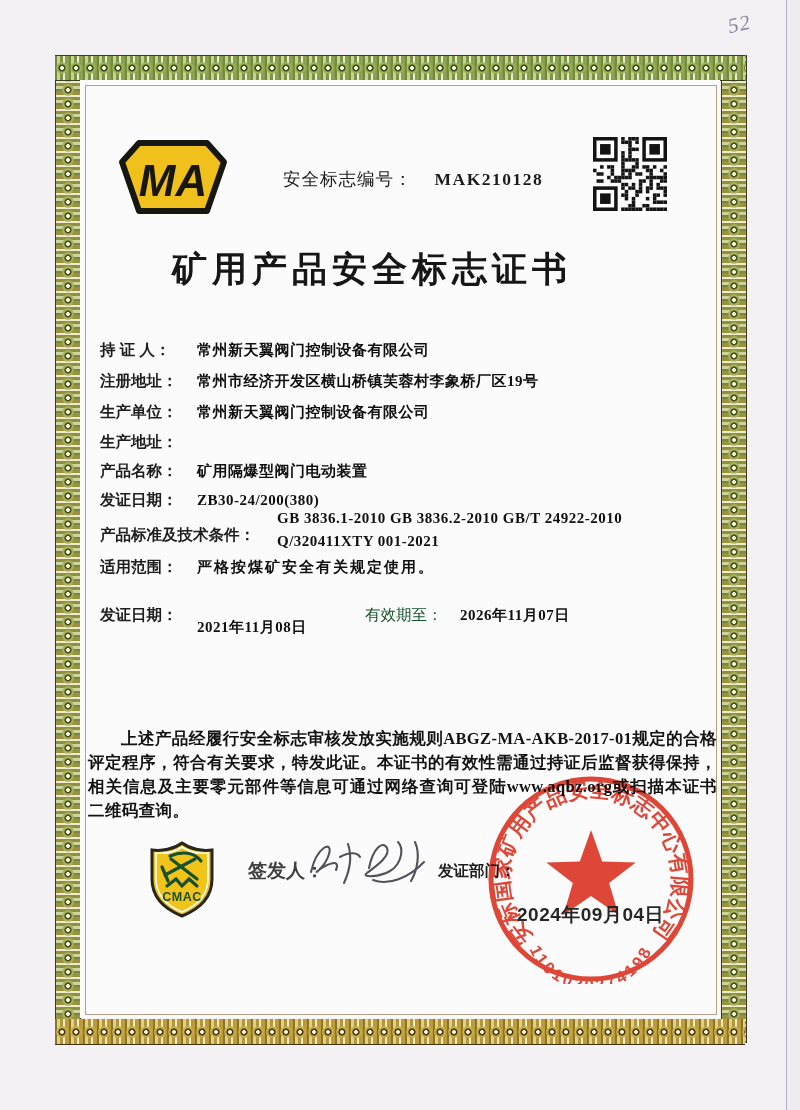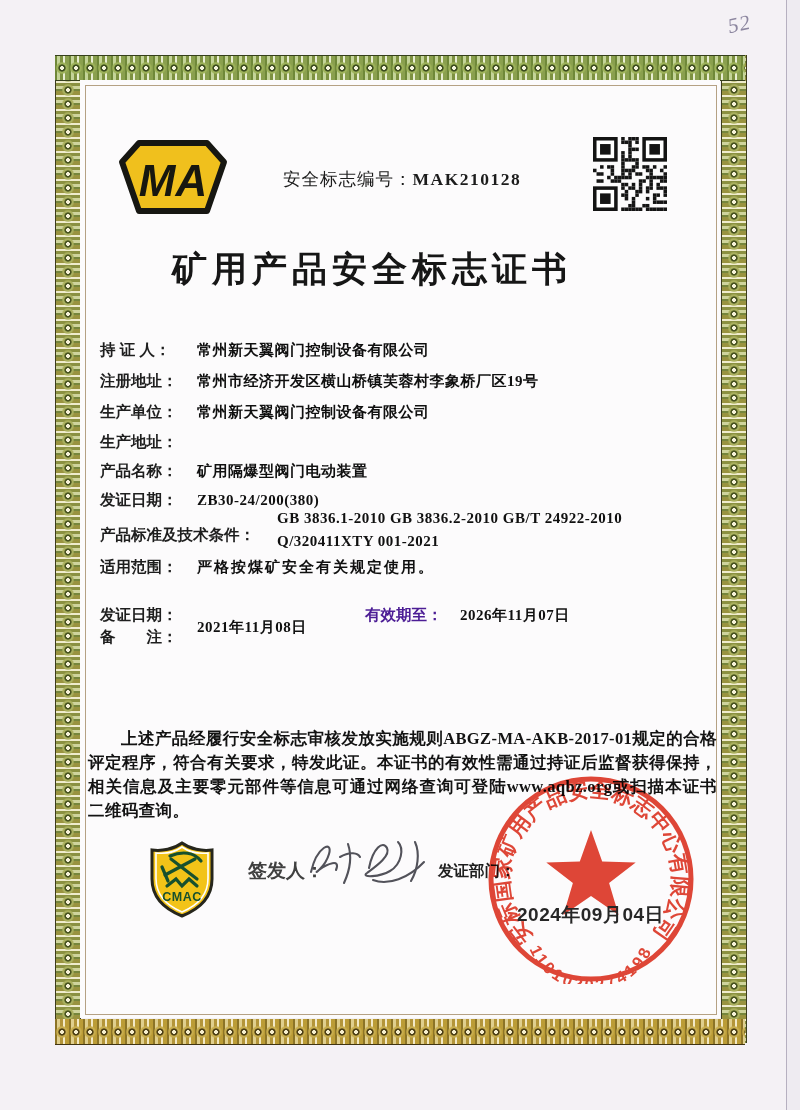--- a/index.html
+++ b/index.html
@@ -36,34 +36,34 @@
       repeating-linear-gradient(90deg,#8c7426 0 2px,#e0cf8e 2px 5px,#b3953a 5px 8px,#f2e9c6 8px 10px,#bb9c36 10px 14px);
     background-size:14px 24px,14px 24px,auto;
     border-top:1px solid #40341200;border-bottom:1px solid #403412;}
   .inner-paper{position:absolute;left:80px;top:80px;width:640px;height:938px;background:#fcfbfc;}
   .frame-line{position:absolute;left:85px;top:85px;width:630px;height:928px;border:1px solid #b5a184;}
 
   
   .ma-logo{position:absolute;left:118px;top:139px;width:110px;height:78px;}
   .cert-no{position:absolute;left:283px;top:167px;font-family:"Liberation Serif",serif;
     font-size:17.5px;color:#1c1c1c;letter-spacing:1px;}
-  .cert-no b{font-weight:600;letter-spacing:1.5px;}
+  .cert-no b{font-weight:600;letter-spacing:1.5px;margin-left:22px;}
   .qr{position:absolute;left:593px;top:137px;width:74px;height:74px;}
 
   .title{position:absolute;left:80px;top:246px;width:584px;text-align:center;
     font-size:35px;font-weight:700;color:#161616;letter-spacing:5px;}
 
   
   .row{position:absolute;left:100px;width:600px;display:flex;align-items:center;}
   .lbl{flex:none;width:97px;font-size:15.5px;font-weight:700;color:#1e1e1e;}
   .val{font-family:"Liberation Serif",serif;font-size:15px;font-weight:700;color:#101010;letter-spacing:0.5px;}
   .row-std .lbl{width:177px;padding-top:11px;}
   .row-std .val{width:418px;line-height:23px;}
   .row-scope .val{letter-spacing:2px;}
-  .val-issue{width:168px;margin-top:24px;} .lbl-valid{flex:none;width:95px;font-size:15.5px;font-weight:700;color:#4c1d95;}
+  .val-issue{width:168px;margin-top:24px;} .lbl-valid{flex:none;width:95px;font-size:15.5px;font-weight:400;color:#14532d;}
 
   .statement{position:absolute;left:88px;top:727px;width:629px;
     font-family:"Liberation Serif",serif;font-size:16.5px;font-weight:700;color:#131313;
     line-height:24px;text-align:justify;text-indent:2em;letter-spacing:0.4px;}
 
   
   .cmac-logo{position:absolute;left:148px;top:841px;width:68px;height:78px;}
   .signer{position:absolute;left:248px;top:858px;font-size:19px;font-weight:700;color:#404040;}
   .signature{position:absolute;left:303px;top:830px;width:135px;height:64px;}
   .issuer{position:absolute;left:438px;top:861px;font-size:15.5px;font-weight:700;color:#1e1e1e;}
@@ -266,24 +266,20 @@
   <div class="row row-scope" style="top:557px">
     <span class="lbl">适用范围：</span>
     <span class="val">严格按煤矿安全有关规定使用。</span>
   </div>
   <div class="row" style="top:594px">
     <span class="lbl">发证日期：</span>
     <span class="val val-issue">2021年11月08日</span>
     <span class="lbl-valid">有效期至：</span>
     <span class="val">2026年11月07日</span>
   </div>
-  <div class="row" style="top:627px">
-    <span class="lbl">备　　注：</span>
-    <span class="val"></span>
-  </div>
 
   <div class="statement">上述产品经履行安全标志审核发放实施规则ABGZ-MA-AKB-2017-01规定的合格评定程序，符合有关要求，特发此证。本证书的有效性需通过持证后监督获得保持，相关信息及主要零元部件等信息可通过网络查询可登陆www.aqbz.org或扫描本证书二维码查询。</div>
 
   <div class="cmac-logo">
     <svg width="68" height="78" viewBox="0 0 68 78">
       <path d="M34,2 C42,8 54,10.5 64,9 L64,38 C64,58 49,69 34,75 C19,69 4,58 4,38 L4,9 C14,10.5 26,8 34,2 Z" fill="#f2c318" stroke="#26261c" stroke-width="3"></path>
       <path d="M34,6 C41,11 51,13 60,12 L60,37.5 C60,55.5 47,65.5 34,71 C21,65.5 8,55.5 8,37.5 L8,12 C17,13 27,11 34,6 Z" fill="none" stroke="#ffffff" stroke-width="1.6"></path>
       <g stroke="#17502e" stroke-width="3.2" fill="none" stroke-linecap="round">
         <path d="M17,34 L47,18"></path>
         <path d="M14,26 L20,40"></path>

